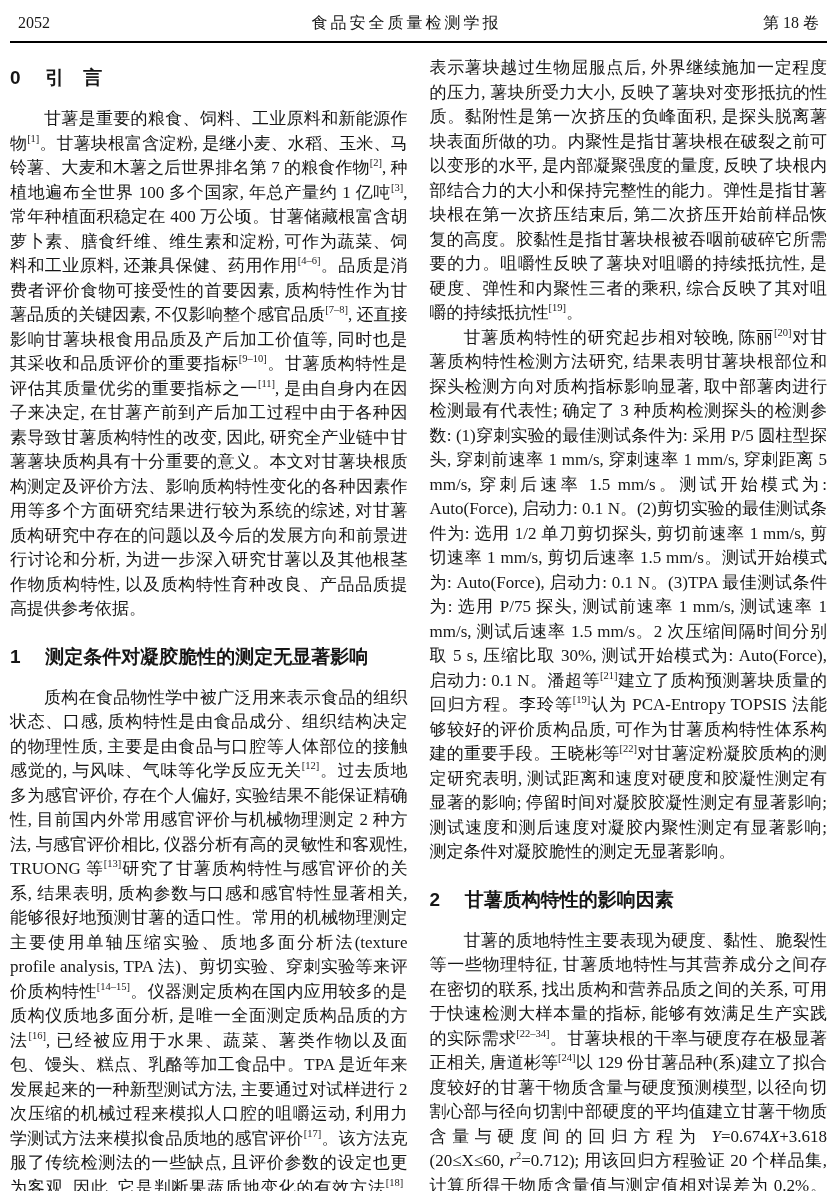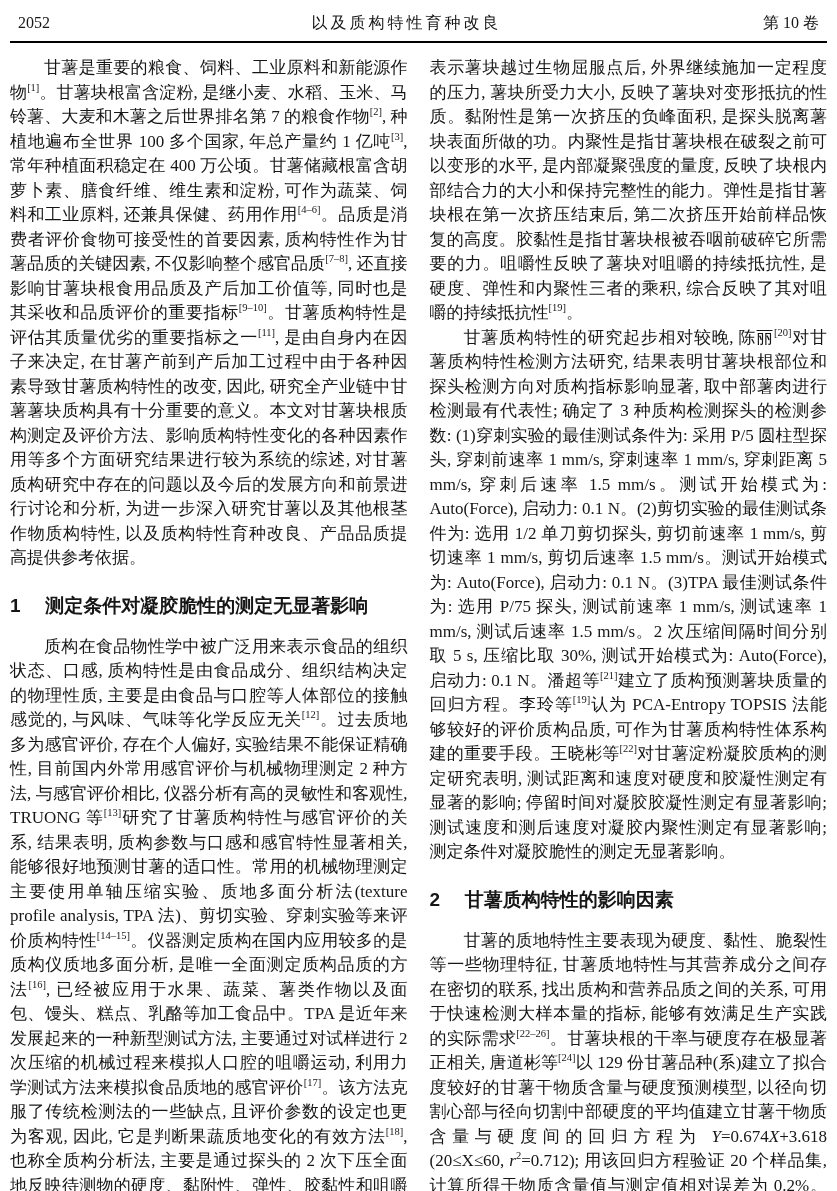--- a/index.html
+++ b/index.html
@@ -46,33 +46,34 @@
   sup { font-size: 10.5px; line-height: 0; }
   i { font-style: italic; }
 </style>
 </head>
 <body>
 
 <div class="page">
 
   <div class="header">
     <span class="pagenum">2052</span>
-    <span class="journal">以及质构特性育种改良</span>
-    <span class="volume">第 10 卷</span>
+    <span class="journal">食品安全质量检测学报</span>
+    <span class="volume">第 18 卷</span>
   </div>
 
   <hr class="rule">
 
   <div class="columns">
     <div class="col">
+        <div class="h1"><span class="hnum">0</span><span>引　言</span></div>
         <p class="para">甘薯是重要的粮食、饲料、工业原料和新能源作物<sup>[1]</sup>。甘薯块根富含淀粉, 是继小麦、水稻、玉米、马铃薯、大麦和木薯之后世界排名第 7 的粮食作物<sup>[2]</sup>, 种植地遍布全世界 100 多个国家, 年总产量约 1 亿吨<sup>[3]</sup>, 常年种植面积稳定在 400 万公顷。甘薯储藏根富含胡萝卜素、膳食纤维、维生素和淀粉, 可作为蔬菜、饲料和工业原料, 还兼具保健、药用作用<sup>[4–6]</sup>。品质是消费者评价食物可接受性的首要因素, 质构特性作为甘薯品质的关键因素, 不仅影响整个感官品质<sup>[7–8]</sup>, 还直接影响甘薯块根食用品质及产后加工价值等, 同时也是其采收和品质评价的重要指标<sup>[9–10]</sup>。甘薯质构特性是评估其质量优劣的重要指标之一<sup>[11]</sup>, 是由自身内在因子来决定, 在甘薯产前到产后加工过程中由于各种因素导致甘薯质构特性的改变, 因此, 研究全产业链中甘薯薯块质构具有十分重要的意义。本文对甘薯块根质构测定及评价方法、影响质构特性变化的各种因素作用等多个方面研究结果进行较为系统的综述, 对甘薯质构研究中存在的问题以及今后的发展方向和前景进行讨论和分析, 为进一步深入研究甘薯以及其他根茎作物质构特性, 以及质构特性育种改良、产品品质提高提供参考依据。</p>
         <div class="h1"><span class="hnum">1</span><span>测定条件对凝胶脆性的测定无显著影响</span></div>
         <p class="para">质构在食品物性学中被广泛用来表示食品的组织状态、口感, 质构特性是由食品成分、组织结构决定的物理性质, 主要是由食品与口腔等人体部位的接触感觉的, 与风味、气味等化学反应无关<sup>[12]</sup>。过去质地多为感官评价, 存在个人偏好, 实验结果不能保证精确性, 目前国内外常用感官评价与机械物理测定 2 种方法, 与感官评价相比, 仪器分析有高的灵敏性和客观性, TRUONG 等<sup>[13]</sup>研究了甘薯质构特性与感官评价的关系, 结果表明, 质构参数与口感和感官特性显著相关, 能够很好地预测甘薯的适口性。常用的机械物理测定主要使用单轴压缩实验、质地多面分析法(texture profile analysis, TPA 法)、剪切实验、穿刺实验等来评价质构特性<sup>[14–15]</sup>。仪器测定质构在国内应用较多的是质构仪质地多面分析, 是唯一全面测定质构品质的方法<sup>[16]</sup>, 已经被应用于水果、蔬菜、薯类作物以及面包、馒头、糕点、乳酪等加工食品中。TPA 是近年来发展起来的一种新型测试方法, 主要通过对试样进行 2 次压缩的机械过程来模拟人口腔的咀嚼运动, 利用力学测试方法来模拟食品质地的感官评价<sup>[17]</sup>。该方法克服了传统检测法的一些缺点, 且评价参数的设定也更为客观, 因此, 它是判断果蔬质地变化的有效方法<sup>[18]</sup>, 也称全质构分析法, 主要是通过探头的 2 次下压全面地反映待测物的硬度、黏附性、弹性、胶黏性和咀嚼性等。硬度是第一次挤压循环的最大力量峰值,</p>
       </div>
     <div class="col">
         <p class="para noindent">表示薯块越过生物屈服点后, 外界继续施加一定程度的压力, 薯块所受力大小, 反映了薯块对变形抵抗的性质。黏附性是第一次挤压的负峰面积, 是探头脱离薯块表面所做的功。内聚性是指甘薯块根在破裂之前可以变形的水平, 是内部凝聚强度的量度, 反映了块根内部结合力的大小和保持完整性的能力。弹性是指甘薯块根在第一次挤压结束后, 第二次挤压开始前样品恢复的高度。胶黏性是指甘薯块根被吞咽前破碎它所需要的力。咀嚼性反映了薯块对咀嚼的持续抵抗性, 是硬度、弹性和内聚性三者的乘积, 综合反映了其对咀嚼的持续抵抗性<sup>[19]</sup>。</p>
         <p class="para">甘薯质构特性的研究起步相对较晚, 陈丽<sup>[20]</sup>对甘薯质构特性检测方法研究, 结果表明甘薯块根部位和探头检测方向对质构指标影响显著, 取中部薯肉进行检测最有代表性; 确定了 3 种质构检测探头的检测参数: (1)穿刺实验的最佳测试条件为: 采用 P/5 圆柱型探头, 穿刺前速率 1 mm/s, 穿刺速率 1 mm/s, 穿刺距离 5 mm/s, 穿刺后速率 1.5 mm/s。测试开始模式为: Auto(Force), 启动力: 0.1 N。(2)剪切实验的最佳测试条件为: 选用 1/2 单刀剪切探头, 剪切前速率 1 mm/s, 剪切速率 1 mm/s, 剪切后速率 1.5 mm/s。测试开始模式为: Auto(Force), 启动力: 0.1 N。(3)TPA 最佳测试条件为: 选用 P/75 探头, 测试前速率 1 mm/s, 测试速率 1 mm/s, 测试后速率 1.5 mm/s。2 次压缩间隔时间分别取 5 s, 压缩比取 30%, 测试开始模式为: Auto(Force), 启动力: 0.1 N。潘超等<sup>[21]</sup>建立了质构预测薯块质量的回归方程。李玲等<sup>[19]</sup>认为 PCA-Entropy TOPSIS 法能够较好的评价质构品质, 可作为甘薯质构特性体系构建的重要手段。王晓彬等<sup>[22]</sup>对甘薯淀粉凝胶质构的测定研究表明, 测试距离和速度对硬度和胶凝性测定有显著的影响; 停留时间对凝胶胶凝性测定有显著影响; 测试速度和测后速度对凝胶内聚性测定有显著影响; 测定条件对凝胶脆性的测定无显著影响。</p>
         <div class="h1"><span class="hnum">2</span><span>甘薯质构特性的影响因素</span></div>
-        <p class="para">甘薯的质地特性主要表现为硬度、黏性、脆裂性等一些物理特征, 甘薯质地特性与其营养成分之间存在密切的联系, 找出质构和营养品质之间的关系, 可用于快速检测大样本量的指标, 能够有效满足生产实践的实际需求<sup>[22–26]</sup>。甘薯块根的干率与硬度存在极显著正相关, 唐道彬等<sup>[24]</sup>以 129 份甘薯品种(系)建立了拟合度较好的甘薯干物质含量与硬度预测模型, 以径向切割心部与径向切割中部硬度的平均值建立甘薯干物质含量与硬度间的回归方程为 <i>Y</i>=0.674<i>X</i>+3.618 (20≤X≤60, <i>r</i><sup>2</sup>=0.712); 用该回归方程验证 20 个样品集, 计算所得干物质含量值与测定值相对误差为 0.2%。ANDO 等研究发现甘薯的淀粉含量与质</p>
+        <p class="para">甘薯的质地特性主要表现为硬度、黏性、脆裂性等一些物理特征, 甘薯质地特性与其营养成分之间存在密切的联系, 找出质构和营养品质之间的关系, 可用于快速检测大样本量的指标, 能够有效满足生产实践的实际需求<sup>[22–34]</sup>。甘薯块根的干率与硬度存在极显著正相关, 唐道彬等<sup>[24]</sup>以 129 份甘薯品种(系)建立了拟合度较好的甘薯干物质含量与硬度预测模型, 以径向切割心部与径向切割中部硬度的平均值建立甘薯干物质含量与硬度间的回归方程为 <i>Y</i>=0.674<i>X</i>+3.618 (20≤X≤60, <i>r</i><sup>2</sup>=0.712); 用该回归方程验证 20 个样品集, 计算所得干物质含量值与测定值相对误差为 0.2%。ANDO 等研究发现甘薯的淀粉含量与质</p>
       </div>
   </div>
 
 </div>
 
 </body></html>

